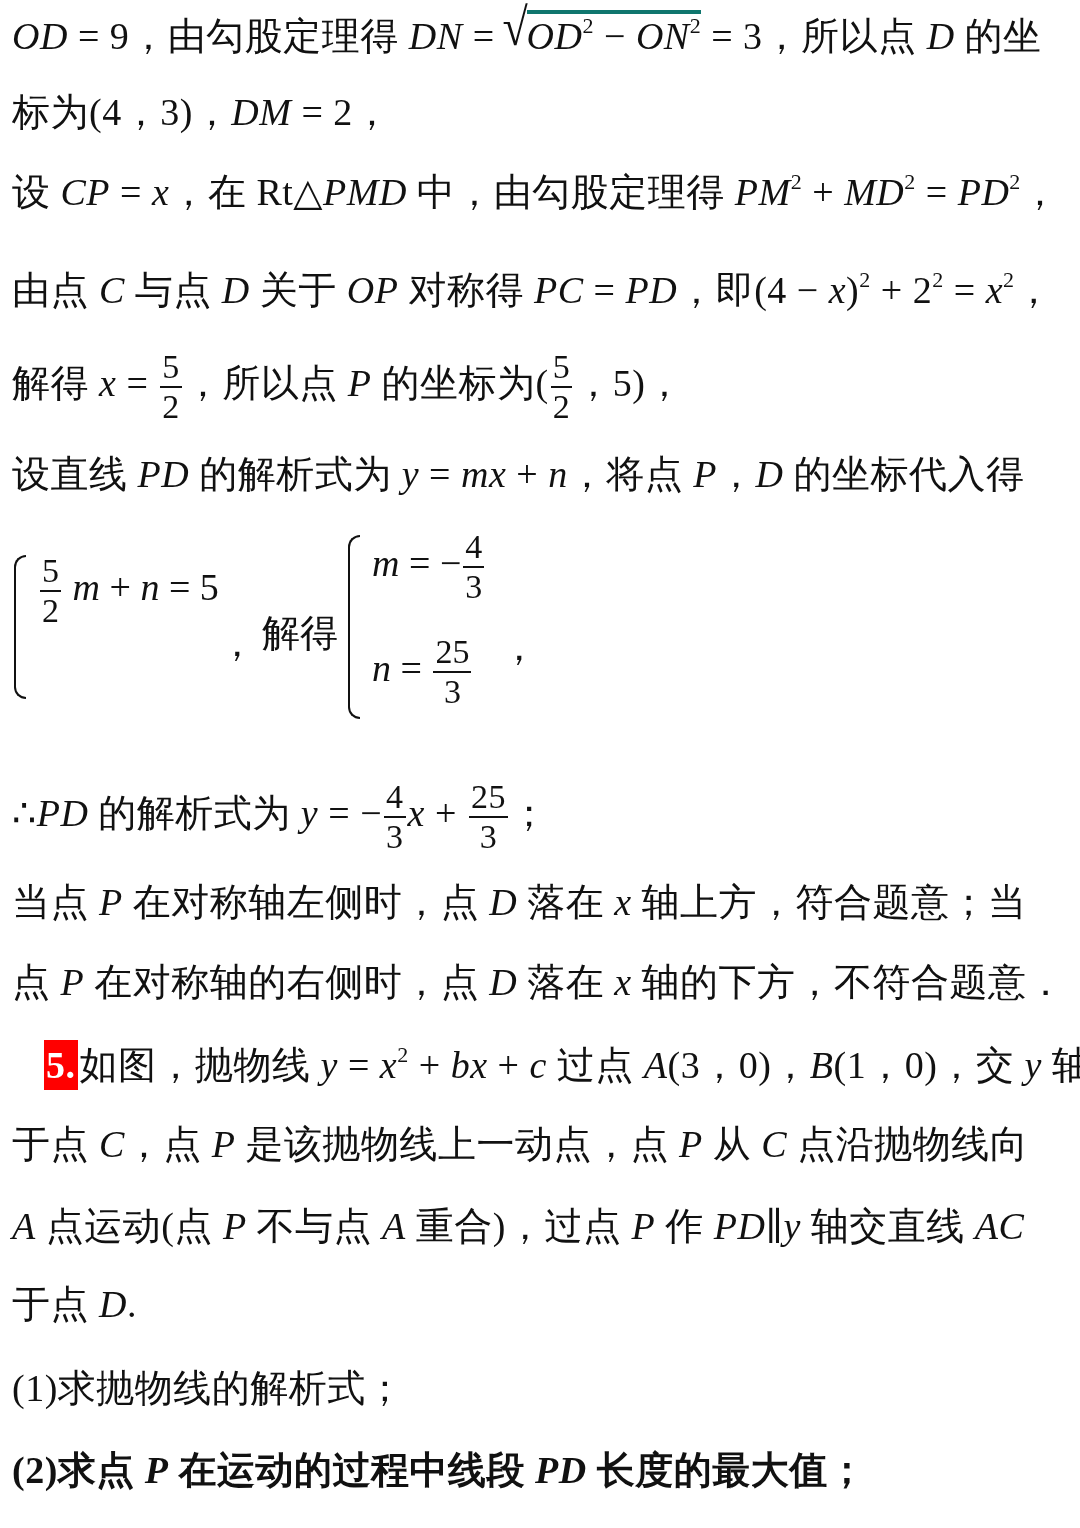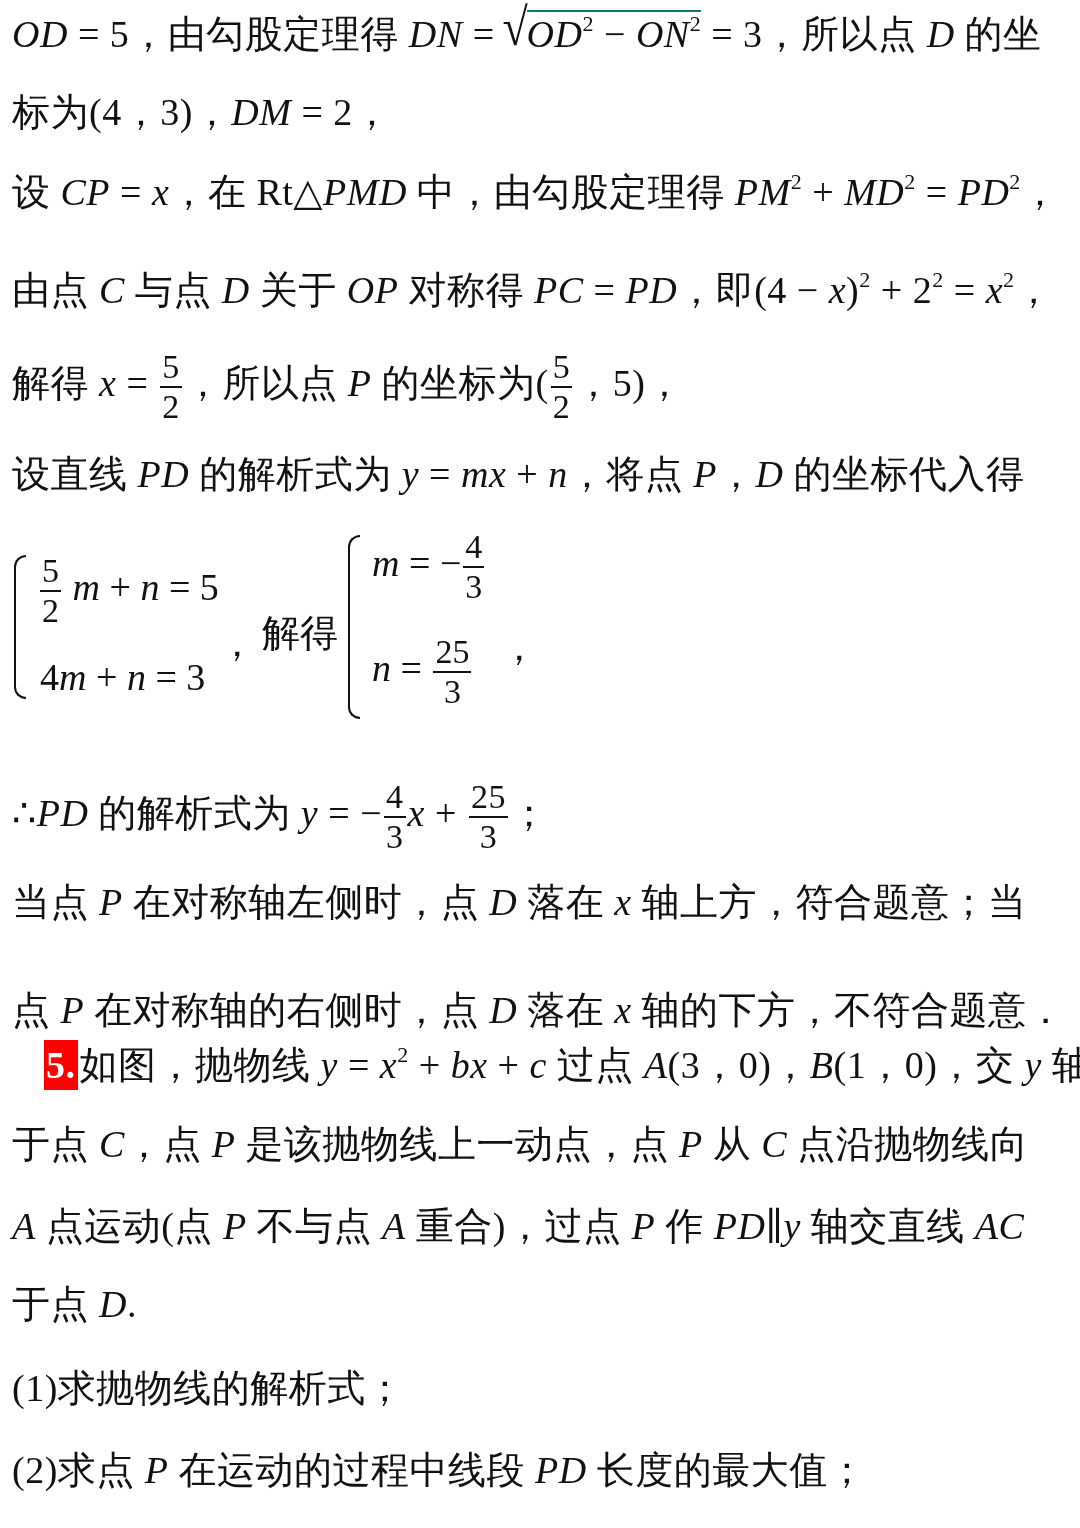--- a/index.html
+++ b/index.html
@@ -19,37 +19,37 @@
     display:inline-block; vertical-align:middle; text-align:center;
     margin:0 2px; line-height:1;
   }
   .frac > span { display:block; font-size:34px; padding:0 2px; }
   .frac > span.num { border-bottom:2px solid #111; padding-bottom:2px; }
   .frac > span.den { padding-top:2px; }
   .sqrt { display:inline-block; position:relative; padding-left:22px; }
   .sqrt::before {
     content:"√"; position:absolute; left:-2px; top:-4px; font-size:46px; transform:scaleY(1.15);
   }
-  .sqrt > .rad { border-top:2px solid #0f766e; padding-top:0px; display:inline-block; }
+  .sqrt > .rad { border-top:4px solid #0f766e; padding-top:0px; display:inline-block; }
   .badge {
     display:inline-block; background:#ff0000; color:#fff; font-weight:bold;
     padding:0 2px; margin-right:2px; line-height:50px;
   }
   .brace-sys { position:absolute; }
   .brace {
     position:absolute; border:2px solid #111; border-right:none;
     border-radius:14px 0 0 14px; width:10px;
   }
   .sysrow { position:absolute; white-space:nowrap; font-size:38px; }
 </style>
 </head>
 <body>
 
 <div class="line" style="top:10px;">
-  <span class="v">OD</span><span> = 5，由勾股定理得 </span><span class="v">DN</span><span> = </span><span class="sqrt"><span class="rad"><span class="v">OD</span><sup>2</sup><span> − </span><span class="v">ON</span><sup>2</sup></span></span><span> = 3，所以点 </span><span class="v">D</span><span> 的坐</span>
+  <span class="v">OD</span><span> = 9，由勾股定理得 </span><span class="v">DN</span><span> = </span><span class="sqrt"><span class="rad"><span class="v">OD</span><sup>2</sup><span> − </span><span class="v">ON</span><sup>2</sup></span></span><span> = 3，所以点 </span><span class="v">D</span><span> 的坐</span>
 </div>
 
 <div class="line" style="top:90px;">
   <span>标为(4，3)，</span><span class="v">DM</span><span> = 2，</span>
 </div>
 
 <div class="line" style="top:170px;">
   <span>设 </span><span class="v">CP</span><span> = </span><span class="v">x</span><span>，在 Rt△</span><span class="v">PMD</span><span> 中，由勾股定理得 </span><span class="v">PM</span><sup>2</sup><span> + </span><span class="v">MD</span><sup>2</sup><span> = </span><span class="v">PD</span><sup>2</sup><span>，</span>
 </div>
 
@@ -64,44 +64,41 @@
 <div class="line" style="top:452px;">
   <span>设直线 </span><span class="v">PD</span><span> 的解析式为 </span><span class="v">y</span><span> = </span><span class="v">mx</span><span> + </span><span class="v">n</span><span>，将点 </span><span class="v">P</span><span>，</span><span class="v">D</span><span> 的坐标代入得</span>
 </div>
 
 <div class="brace-sys" style="left:0; top:530px; width:560px; height:200px;">
   <div class="brace" style="left:14px; top:25px; height:140px;"></div>
   <div class="sysrow" style="left:38px; top:24px;">
     <span class="frac"><span class="num">5</span><span class="den">2</span></span>
     <span class="v">m</span><span> + </span><span class="v">n</span><span> = 5</span>
   </div>
-  <div class="sysrow" style="left:40px; top:125px;">
-    <span>4</span><span class="v">m</span><span> + </span><span class="v">n</span><span> = 3</span>
-  </div>
   <div class="sysrow" style="left:218px; top:88px;"><span>，</span></div>
   <div class="sysrow" style="left:262px; top:78px;"><span>解得</span></div>
   <div class="brace" style="left:348px; top:5px; height:180px;"></div>
   <div class="sysrow" style="left:372px; top:0px;">
     <span class="v">m</span><span> = −</span><span class="frac"><span class="num">4</span><span class="den">3</span></span>
   </div>
   <div class="sysrow" style="left:372px; top:105px;">
     <span class="v">n</span><span> = </span><span class="frac"><span class="num">25</span><span class="den">3</span></span>
   </div>
   <div class="sysrow" style="left:500px; top:92px;"><span>，</span></div>
 </div>
 
 <div class="line" style="top:780px;">
   <span>∴</span><span class="v">PD</span><span> 的解析式为 </span><span class="v">y</span><span> = −</span><span class="frac"><span class="num">4</span><span class="den">3</span></span><span class="v">x</span><span> + </span><span class="frac"><span class="num">25</span><span class="den">3</span></span><span>；</span>
 </div>
 
 <div class="line" style="top:880px;">
   <span>当点 </span><span class="v">P</span><span> 在对称轴左侧时，点 </span><span class="v">D</span><span> 落在 </span><span class="v">x</span><span> 轴上方，符合题意；当</span>
 </div>
 
-<div class="line" style="top:960px;margin-top:28px;">
+<div class="line" style="top:960px;">
   <span>点 </span><span class="v">P</span><span> 在对称轴的右侧时，点 </span><span class="v">D</span><span> 落在 </span><span class="v">x</span><span> 轴的下方，不符合题意．</span>
 </div>
 
 <div class="line" style="top:1040px; left:10px;padding-left:34px;">
   <span class="badge">5.</span><span>如图，抛物线 </span><span class="v">y</span><span> = </span><span class="v">x</span><sup>2</sup><span> + </span><span class="v">bx</span><span> + </span><span class="v">c</span><span> 过点 </span><span class="v">A</span><span>(3，0)，</span><span class="v">B</span><span>(1，0)，交 </span><span class="v">y</span><span> 轴</span>
 </div>
 
 <div class="line" style="top:1122px;">
   <span>于点 </span><span class="v">C</span><span>，点 </span><span class="v">P</span><span> 是该抛物线上一动点，点 </span><span class="v">P</span><span> 从 </span><span class="v">C</span><span> 点沿抛物线向</span>
 </div>
@@ -111,15 +108,15 @@
 </div>
 
 <div class="line" style="top:1282px;">
   <span>于点 </span><span class="v">D</span><span>.</span>
 </div>
 
 <div class="line" style="top:1366px;">
   <span>(1)求抛物线的解析式；</span>
 </div>
 
-<div class="line" style="top:1448px;">
+<div class="line" style="top:1448px;font-weight:bold;">
   <span>(2)求点 </span><span class="v">P</span><span> 在运动的过程中线段 </span><span class="v">PD</span><span> 长度的最大值；</span>
 </div>
 
 </body></html>

